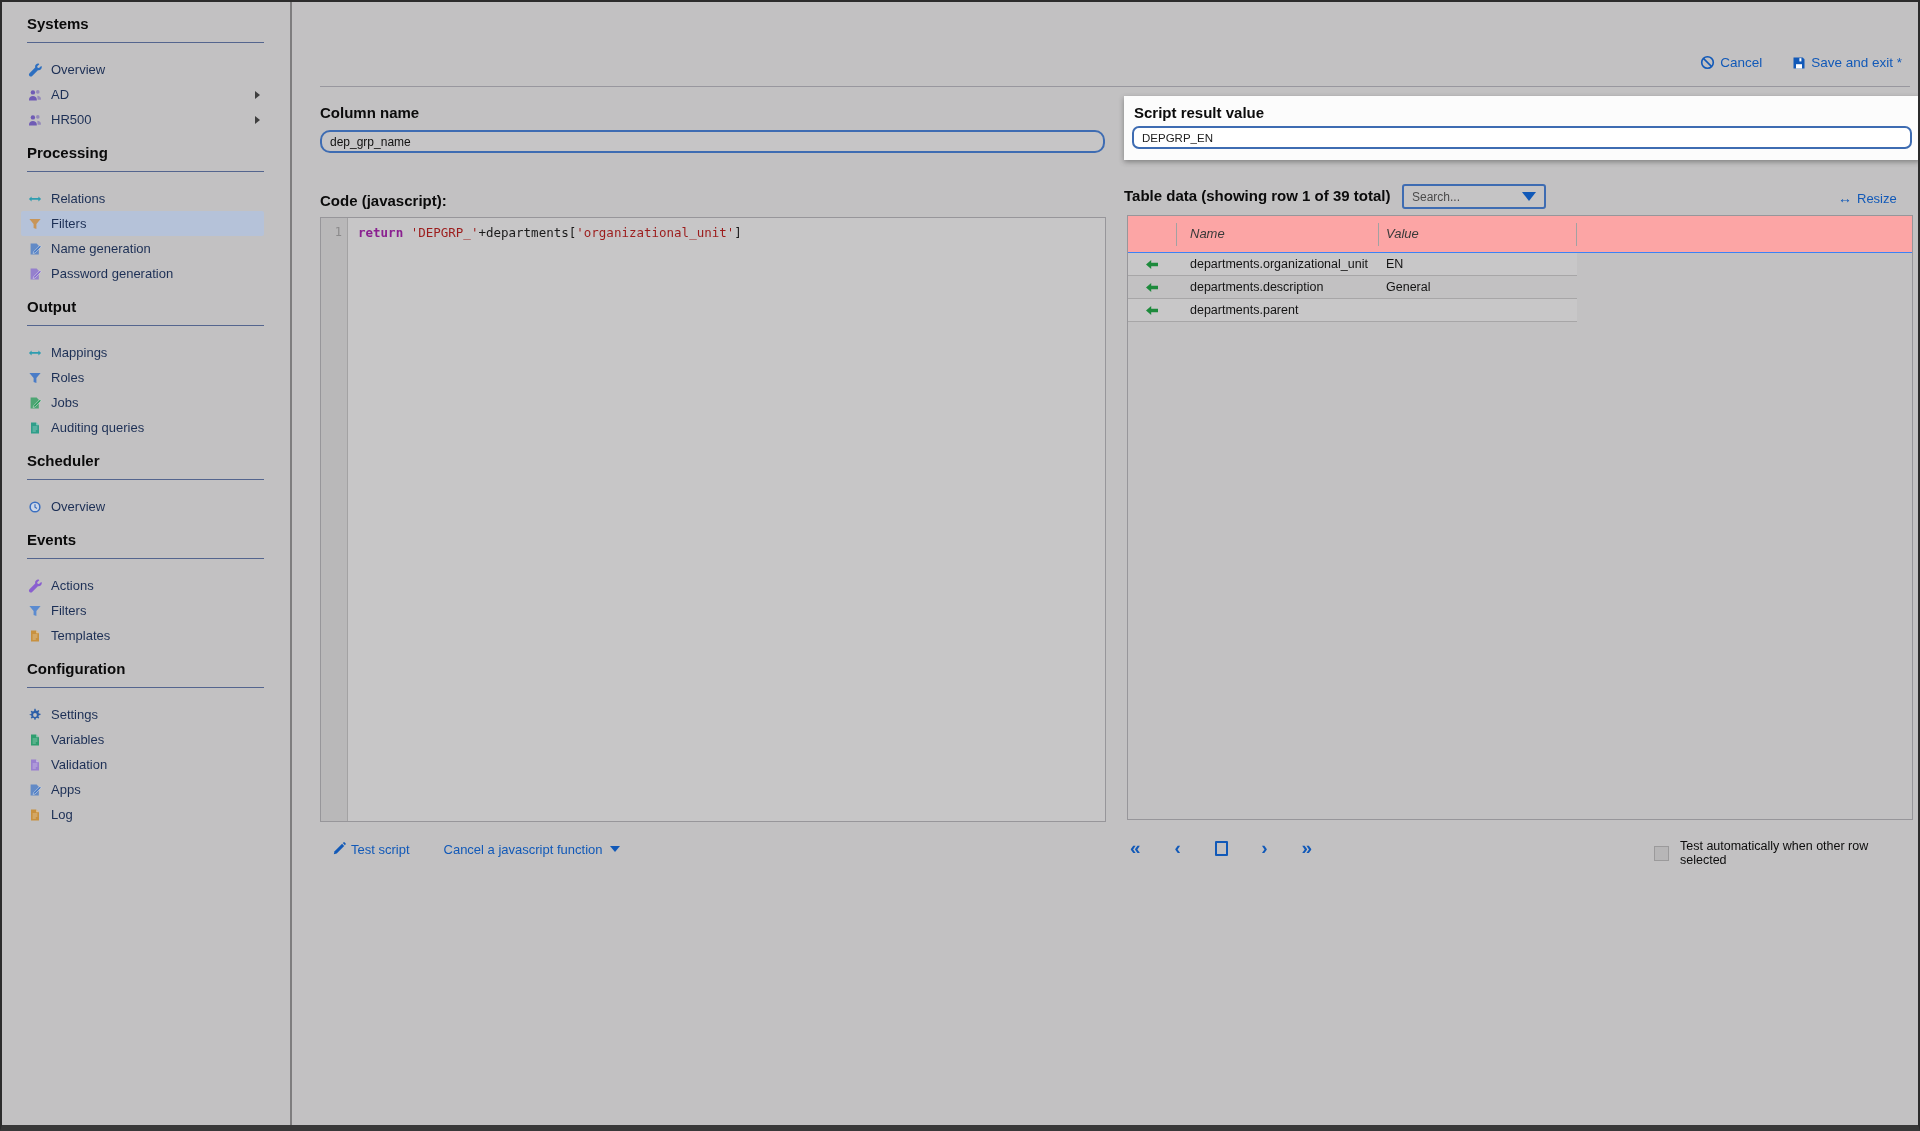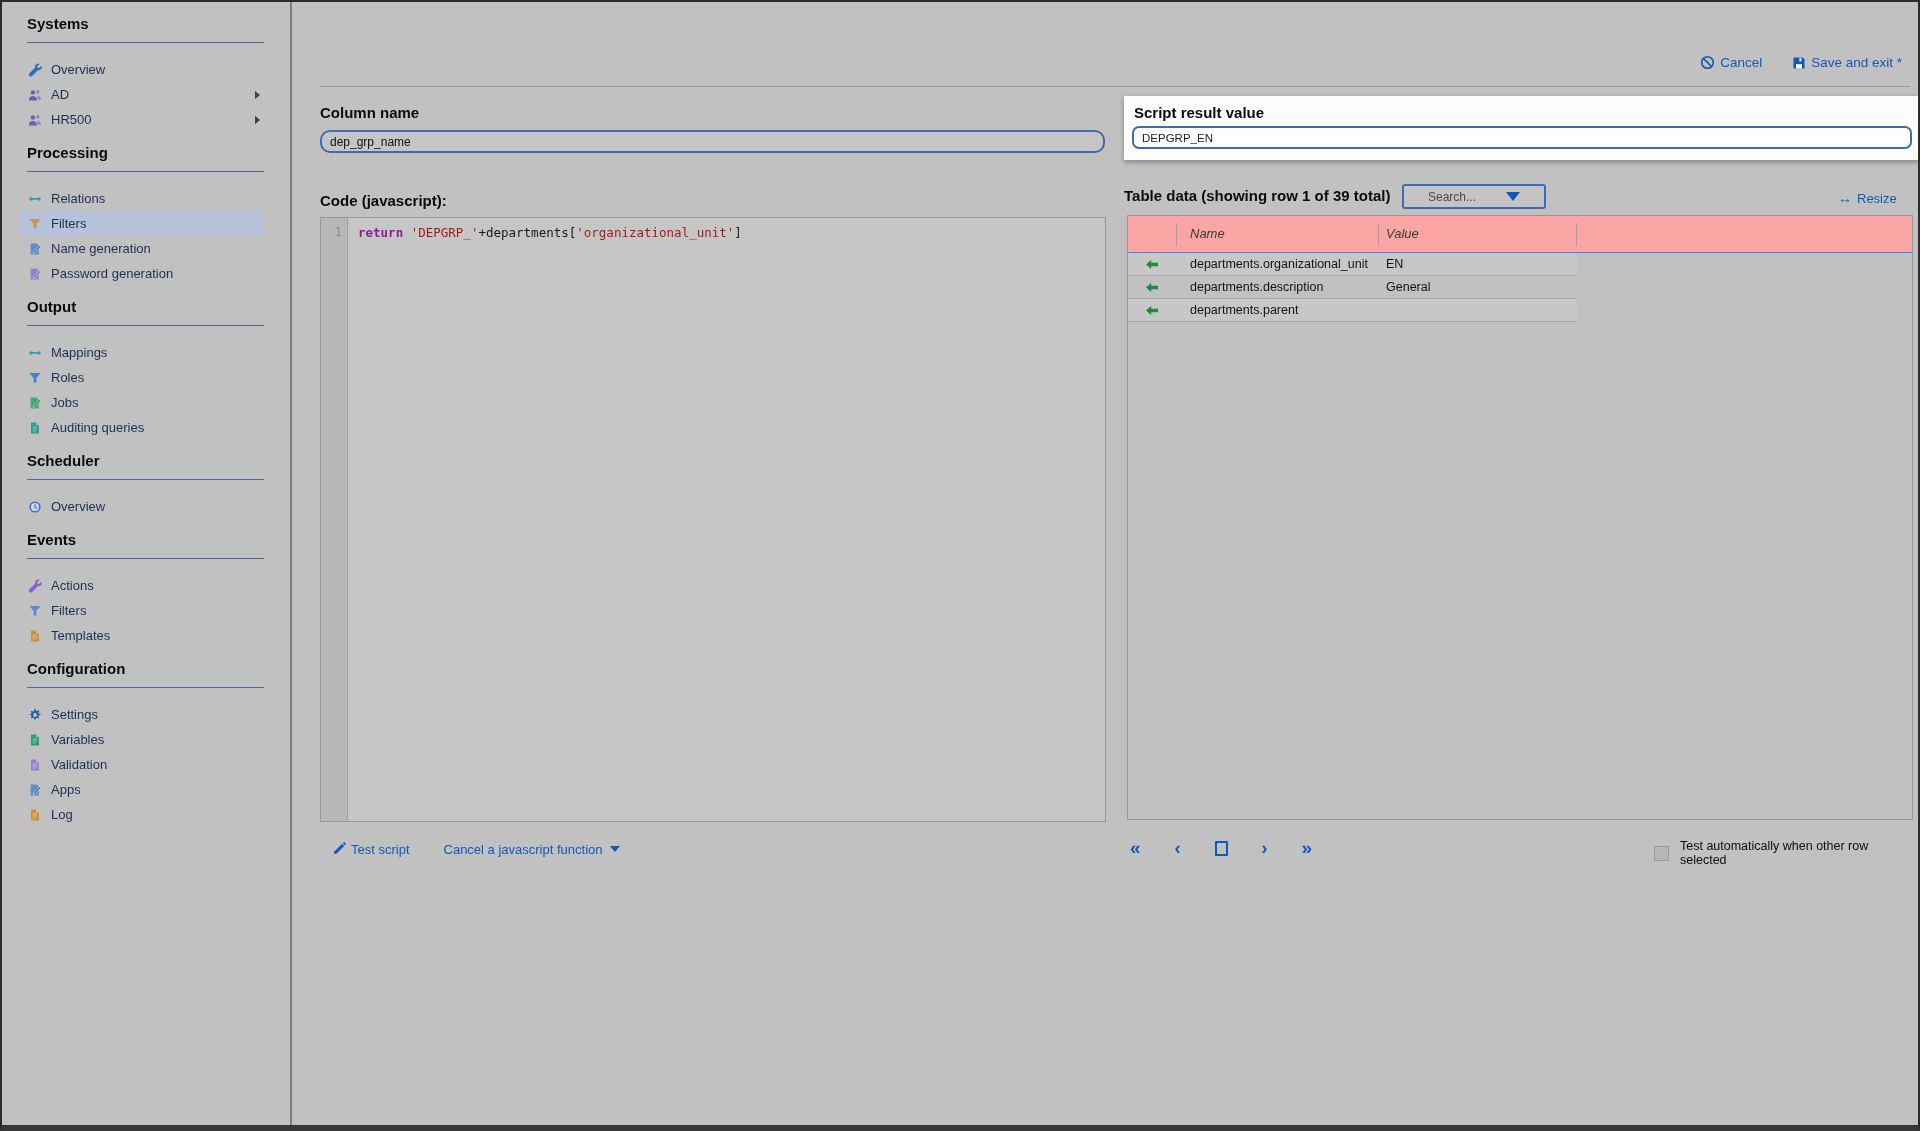--- a/index.html
+++ b/index.html
@@ -59,21 +59,21 @@
   .code-area { padding:7px 0 0 10px; font-family:"DejaVu Sans Mono", monospace;
       font-size:12.5px; color:#1a1a1a; white-space:pre; }
   .tok-keyword { color:#8a2090; font-weight:700; }
   .tok-string  { color:#9c1c1c; }
   .tok-plain   { color:#1a1a1a; }
 
   
   .table-title { left:1122px; top:142px; }
   .search-box { left:1400px; top:139px; width:144px; height:25px;
       border:2px solid #3e6cb2; border-radius:3px; background:#c5c4c5;
-      display:flex; align-items:center; padding:0 24px; }
+      display:flex; align-items:center; padding:0 8px; }
   .search-box .ph { font-size:12px; color:#4b4b4b; }
   .search-caret { margin-left:auto; width:0; height:0;
       border-left:7px solid transparent; border-right:7px solid transparent;
       border-top:9px solid #1159b8; }
   .resize-link { left:1836px; top:145px; }
   .lr-arrow { font-weight:700; font-size:14px; }
 
   .table-panel { left:1125px; top:170px; width:786px; height:605px;
       border:1px solid #97969a; }
   .t-header { position:relative; height:37px; background:#fca5a5;

